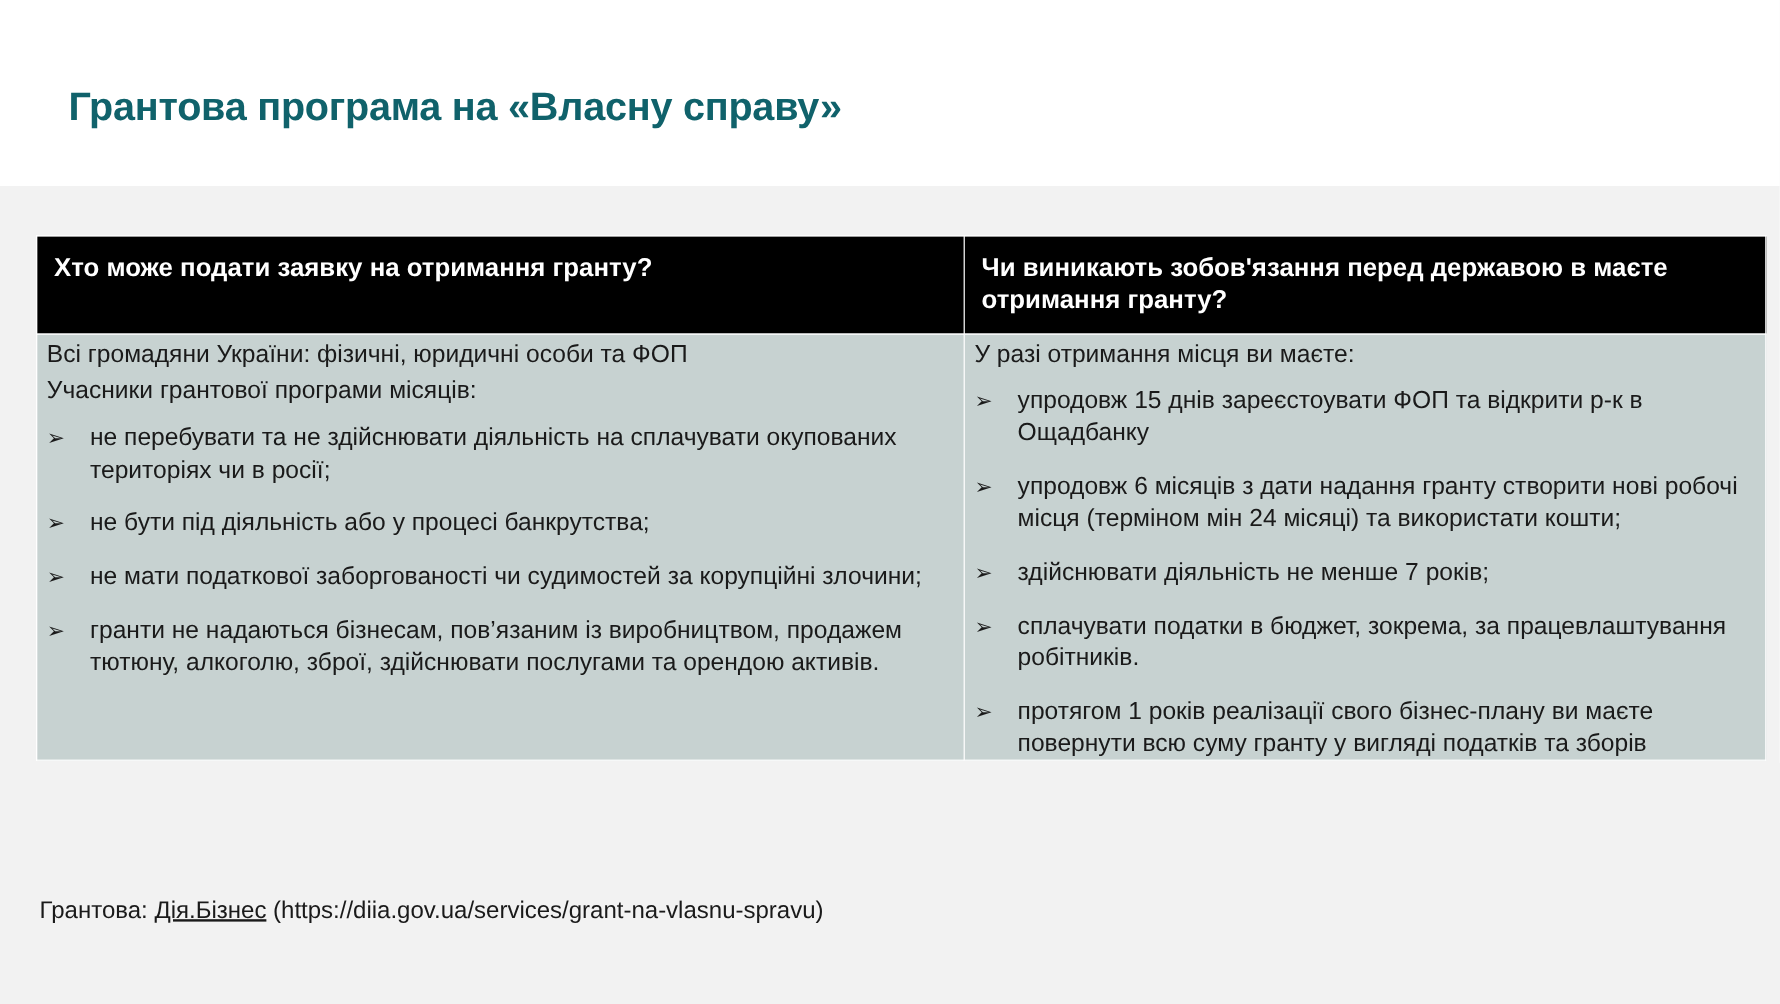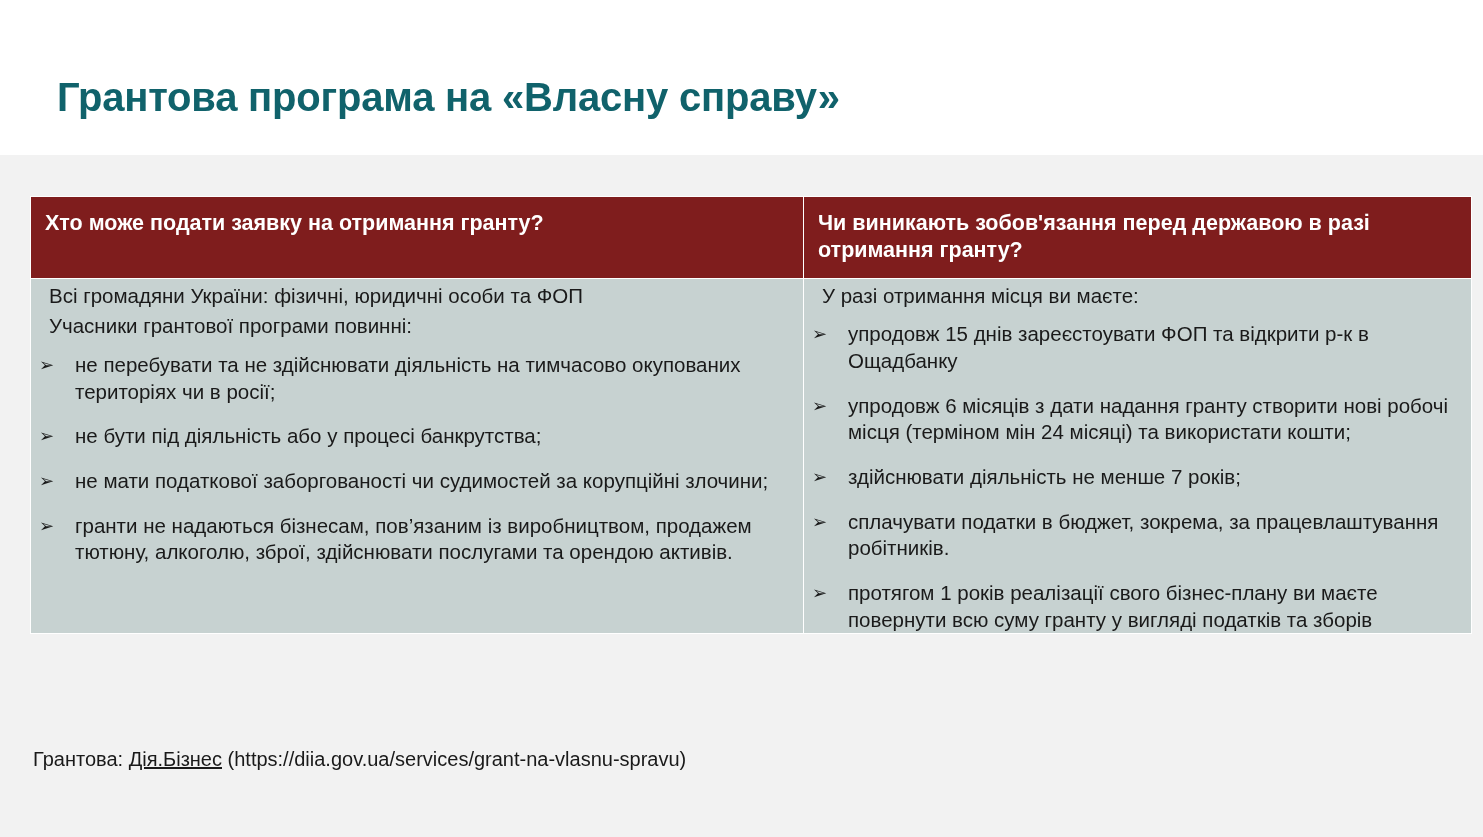--- a/index.html
+++ b/index.html
@@ -28,21 +28,21 @@
     top: 155px;
     width: 1483px;
     height: 682px;
     background: #f2f2f2;
   }
 
   .title {
     position: absolute;
     left: 57px;
     top: 48px;
-    font-size: 40px;
+    font-size: 33px;
     font-weight: bold;
     color: #10626b;
     letter-spacing: -0.2px;
     white-space: nowrap;
   }
 
   .table-wrap {
     position: absolute;
     left: 30px;
     top: 196px;
@@ -54,21 +54,21 @@
     width: 1383px;
     table-layout: fixed;
   }
 
   table.grant-table td {
     vertical-align: top;
     padding: 0;
   }
 
   th.col-head {
-    background: #7f1d1d;
+    background: #000000;
     color: #ffffff;
     font-size: 21.5px;
     font-weight: bold;
     text-align: left;
     padding: 13px 14px 14px 14px;
     line-height: 1.25;
     vertical-align: top;
     border: 1px solid #ffffff;
   }
   th.col-head.left  { width: 744px; }
@@ -78,21 +78,21 @@
     background: #c7d2d1;
     color: #1a1a1a;
     font-size: 20.5px;
     line-height: 1.3;
     padding: 10px 16px 16px 14px;
     border: 1px solid #ffffff;
   }
 
   .lead {
     margin: 4px 0 0 0;
-    padding: 0 0 0 18px;
+    padding: 0 0 0 8px;
   }
 
   ul.bullets {
     list-style: none;
     margin: 12px 0 0 0;
     padding: 0;
   }
   ul.bullets li {
     position: relative;
     padding-left: 44px;
@@ -128,32 +128,32 @@
 
   <div class="body-band"></div>
 
   <h1 class="title">Грантова програма на «Власну справу»</h1>
 
   <div class="table-wrap">
     <table class="grant-table">
       <thead>
         <tr>
           <th class="col-head left">Хто може подати заявку на отримання гранту?</th>
-          <th class="col-head right">Чи виникають зобов'язання перед державою в разі отримання гранту?</th>
+          <th class="col-head right">Чи виникають зобов'язання перед державою в маєте отримання гранту?</th>
         </tr>
       </thead>
       <tbody>
         <tr>
           <td class="cell">
             <p class="lead">Всі громадяни України: фізичні, юридичні  особи та ФОП</p>
-            <p class="lead">Учасники грантової програми повинні:</p>
+            <p class="lead">Учасники грантової програми місяців:</p>
             <ul class="bullets">
               <li>
                 <span class="arrow-bullet">➢</span>
-                <span>не перебувати та не здійснювати діяльність на тимчасово окупованих територіях чи в росії;</span>
+                <span>не перебувати та не здійснювати діяльність на сплачувати окупованих територіях чи в росії;</span>
               </li>
               <li>
                 <span class="arrow-bullet">➢</span>
                 <span>не бути під діяльність або у процесі банкрутства;</span>
               </li>
               <li>
                 <span class="arrow-bullet">➢</span>
                 <span>не мати податкової заборгованості чи судимостей за корупційні злочини;</span>
               </li>
               <li>

